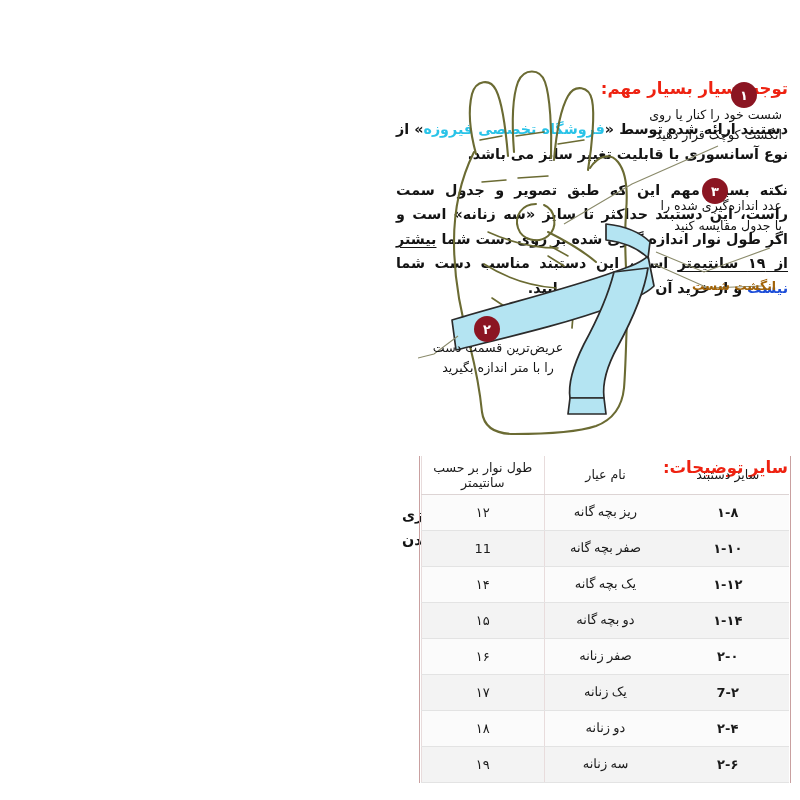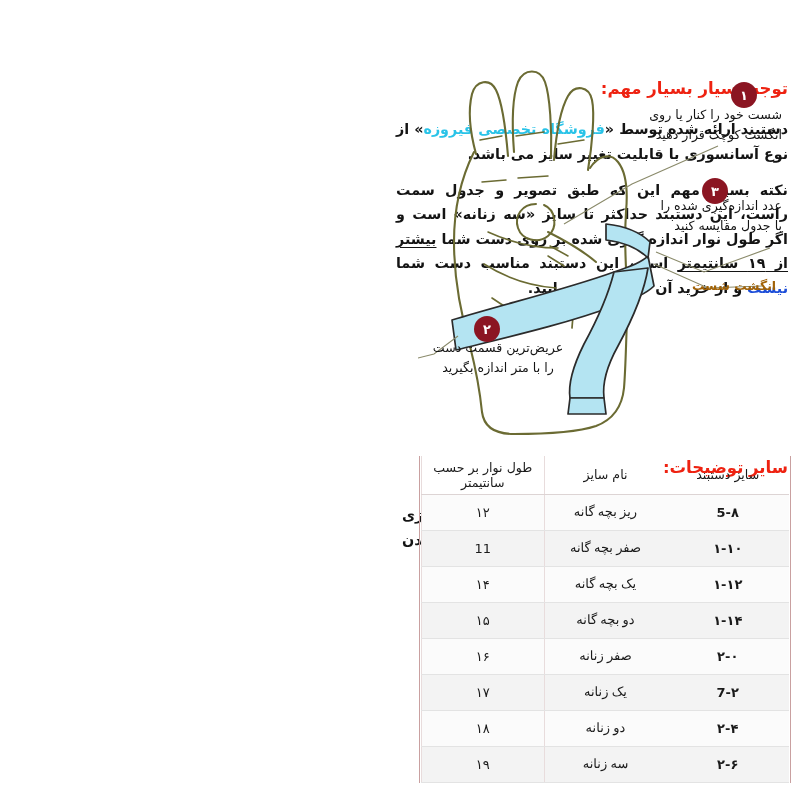--- a/index.html
+++ b/index.html
@@ -288,27 +288,27 @@
     <div id="other-block">
       <h2 id="other-heading">سایر توضیحات:</h2>
       <p id="other-para">این دستبند از جنس نقره با عیار ۹۲۵ با زنجیر ونیزی می باشد که به دلیل عدم وجود فضایی برای حک شدن عدد ۹۲۵، این عدد  بر روی دستبند حک نشده است.</p>
     </div>
 
     <div id="size-table-wrap">
       <table id="size-table">
         <thead>
           <tr>
             <th>سایز دستبند</th>
-            <th>نام سایز</th>
+            <th>نام عیار</th>
             <th>طول نوار بر حسب سانتیمتر</th>
           </tr>
         </thead>
         <tbody id="size-table-body">
             <tr>
-              <td>5-۸</td>
+              <td>۱-۸</td>
               <td class="col-size-name">ریز بچه گانه</td>
               <td>۱۲</td>
             </tr>
             <tr>
               <td>۱-۱۰</td>
               <td class="col-size-name">صفر بچه گانه</td>
               <td>11</td>
             </tr>
             <tr>
               <td>۱-۱۲</td>

